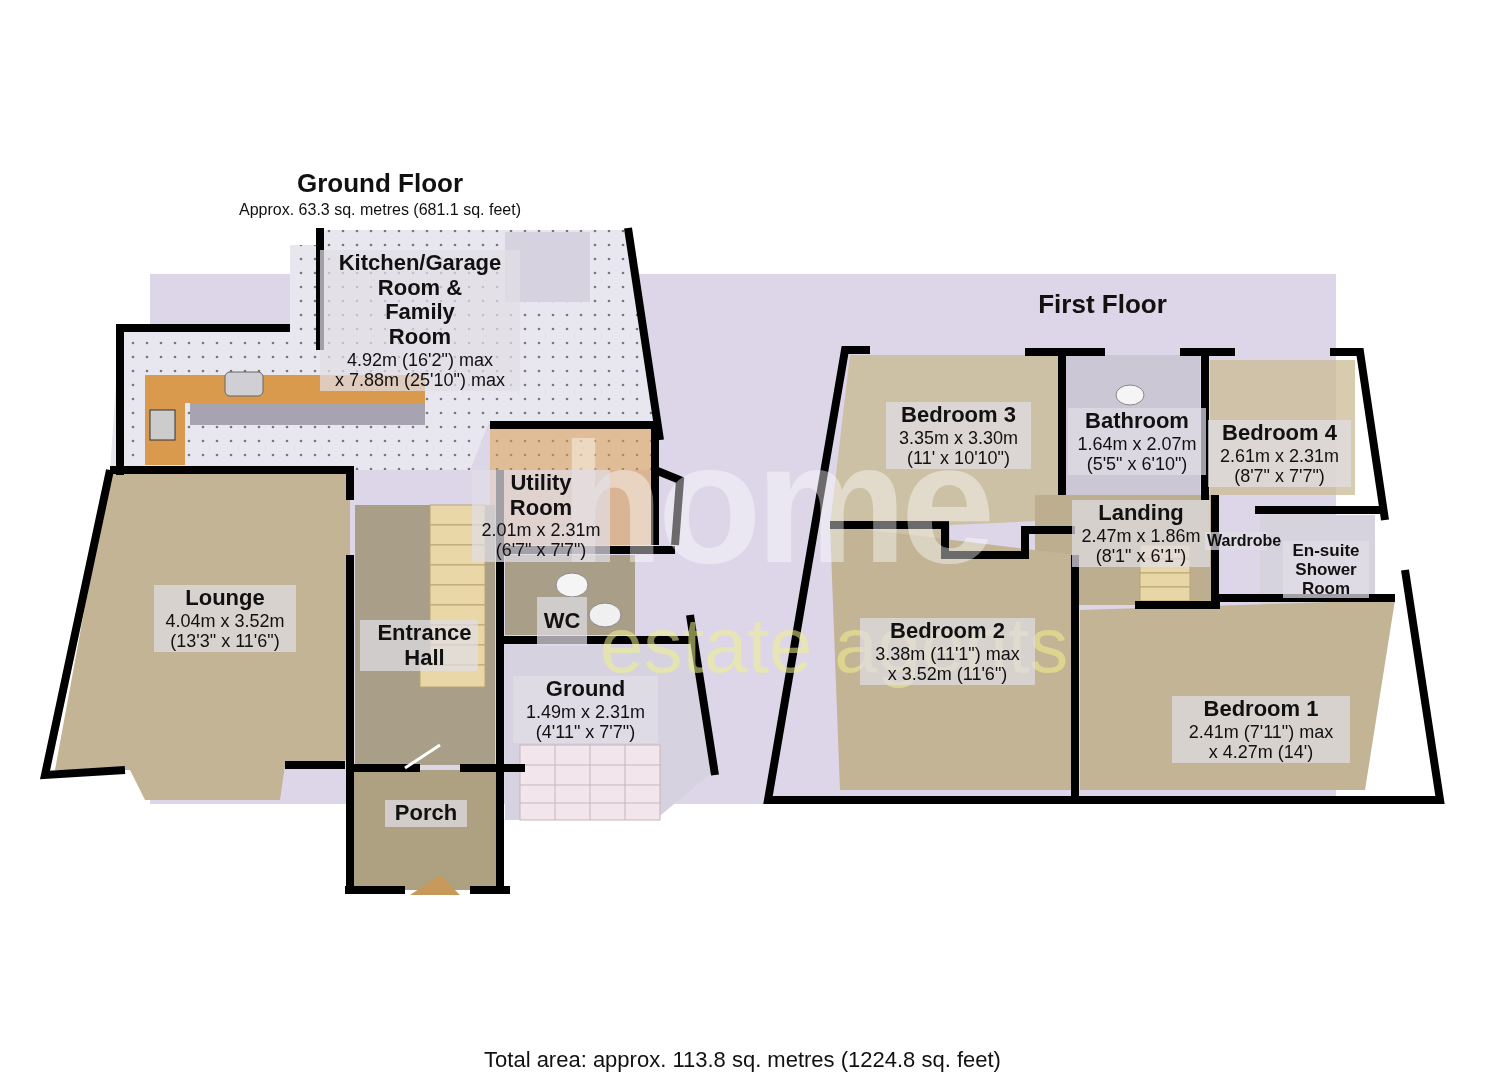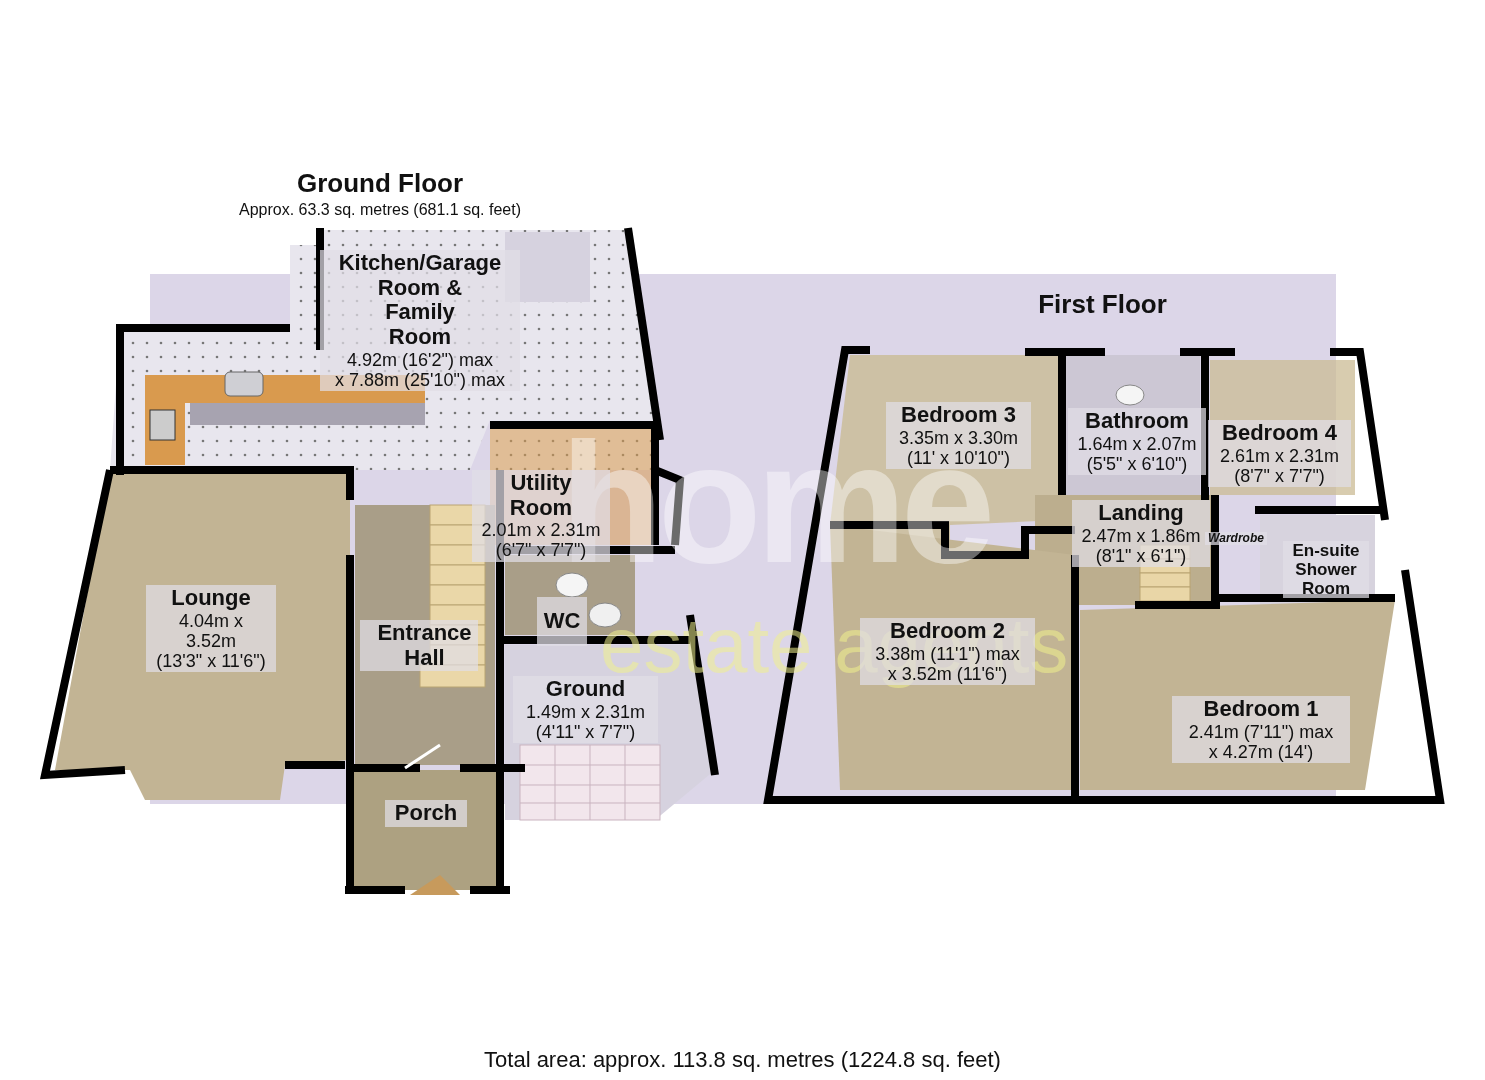--- a/index.html
+++ b/index.html
@@ -13,21 +13,21 @@
     .floor-title .area { font-size: 16px; display: block; margin-top: 2px; }
 
     .total { position: absolute; left: 0; width: 1485px; top: 1047px; text-align: center; font-size: 22px; }
 
     svg.plan { position: absolute; left: 0; top: 0; }
 
     .lbl { position: absolute; text-align: center; background: rgba(225,222,230,0.72); padding: 1px 6px; line-height: 1.12; }
     .lbl .rn { font-weight: bold; font-size: 22px; display: block; }
     .lbl .dm { font-size: 18px; display: block; }
     .lbl.small .rn { font-size: 17px; }
-    .lbl.tiny .rn { font-size: 12px; font-style: italic; }
+    .lbl.tiny .rn { font-size: 16px; }
 
     .wm { position: absolute; pointer-events: none; }
     .wm-home { left: 560px; top: 405px; font-size: 170px; font-weight: bold; color: rgba(255,255,255,0.42); letter-spacing: -6px; }
     .wm-estate { left: 600px; top: 600px; font-size: 78px; color: rgba(240,240,140,0.55); }
   </style>
 </head>
 <body>
 
 <div class="band"></div>
 
@@ -176,21 +176,21 @@
   <span class="rn">Utility</span>
   <span class="rn">Room</span>
   <span class="dm">2.01m x 2.31m</span>
   <span class="dm">(6'7" x 7'7")</span>
 </div>
 
 <div class="lbl" style="left:537px; top:597px; width:50px; padding:12px 3px;">
   <span class="rn">WC</span>
 </div>
 
-<div class="lbl" style="left:146px; top:585px; width:130px;">
+<div class="lbl" style="left:154px; top:585px; width:142px;">
   <span class="rn">Lounge</span>
   <span class="dm">4.04m x 3.52m</span>
   <span class="dm">(13'3" x 11'6")</span>
 </div>
 
 <div class="lbl" style="left:360px; top:620px; width:118px;padding-left:17px;">
   <span class="rn">Entrance</span>
   <span class="rn">Hall</span>
 </div>
 

